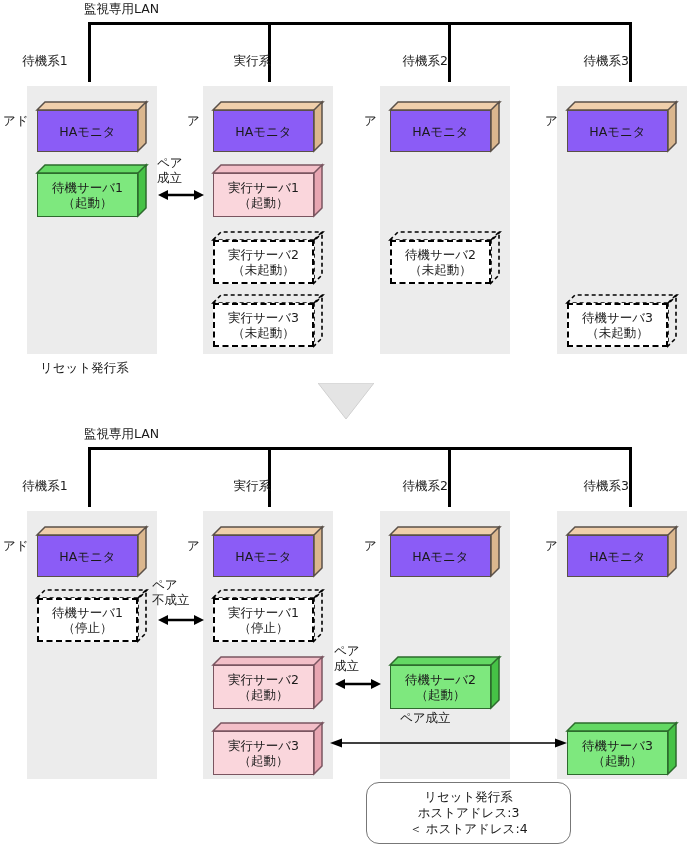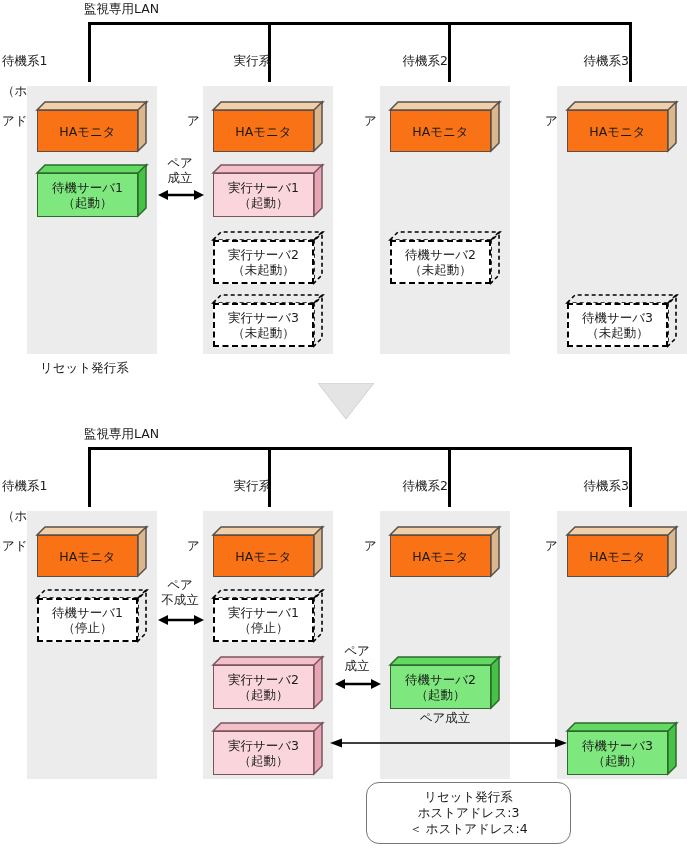--- a/index.html
+++ b/index.html
@@ -10,21 +10,21 @@
   }
   .diagram{position:absolute;left:0;width:687px;}
   #diagram-top{top:0;height:390px;}
   #diagram-bottom{top:425px;height:431px;}
 
   
   .col-label{
     position:absolute;font-size:12.5px;line-height:15px;
     white-space:pre-line;text-align:right;
   }
-  .col-label.left{text-align:left;}
+  .col-label.left{text-align:center;}
 
   
   .lan-title{position:absolute;font-size:12.5px;line-height:14px;}
   .bus-h{position:absolute;background:#000;height:3px;}
   .bus-v{position:absolute;background:#000;width:3px;}
 
   
   .panel{position:absolute;background:#ececec;}
 
   
@@ -37,27 +37,27 @@
   }
   .box3d svg{position:absolute;left:0;top:0;overflow:visible;}
 
   .box3d .face .l1,.box3d .face .l2{display:block;white-space:nowrap;}
 
   
   .box3d.dashed .face{
     border:2px dashed #000;background:#ffffff;
   }
 
-  .hamon .face{background:#f97316;}
+  .hamon .face{background:#8b5cf6;}
   .green .face{background:#7ee87e;}
   .pink  .face{background:#fad6dc;}
 
   
   .arrow-label{
-    position:absolute;font-size:12.5px;line-height:15px;text-align:center;
+    position:absolute;font-size:12.5px;line-height:15px;
     white-space:pre-line;
   }
   .arrow-svg{position:absolute;overflow:visible;}
 
   
   .plain-text{position:absolute;font-size:12.5px;line-height:15px;white-space:pre-line;}
 
   
   .triangle{position:absolute;}
 

